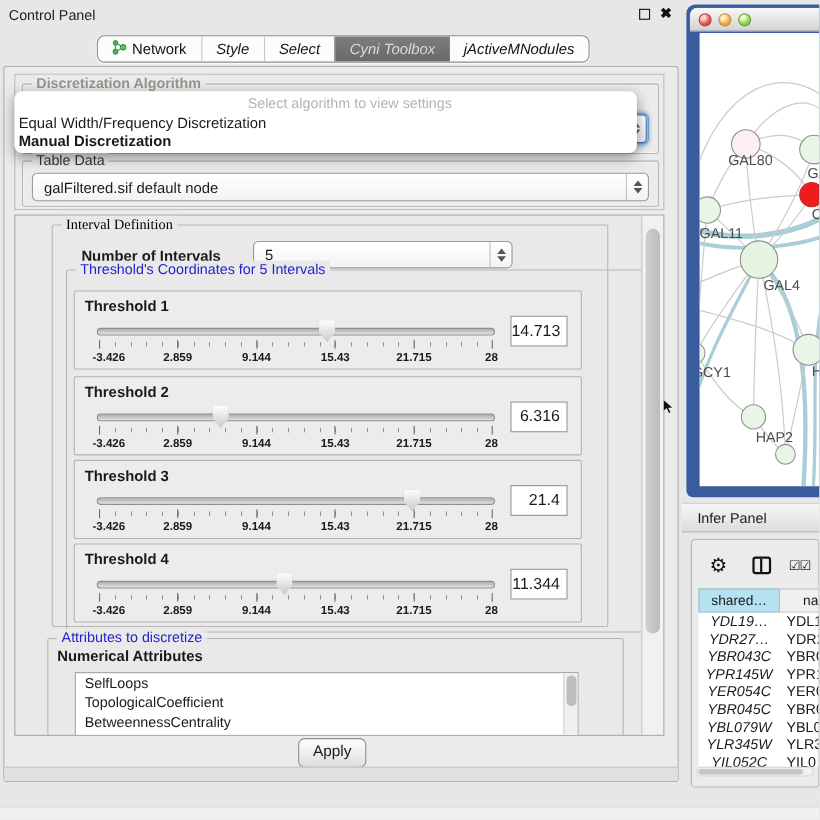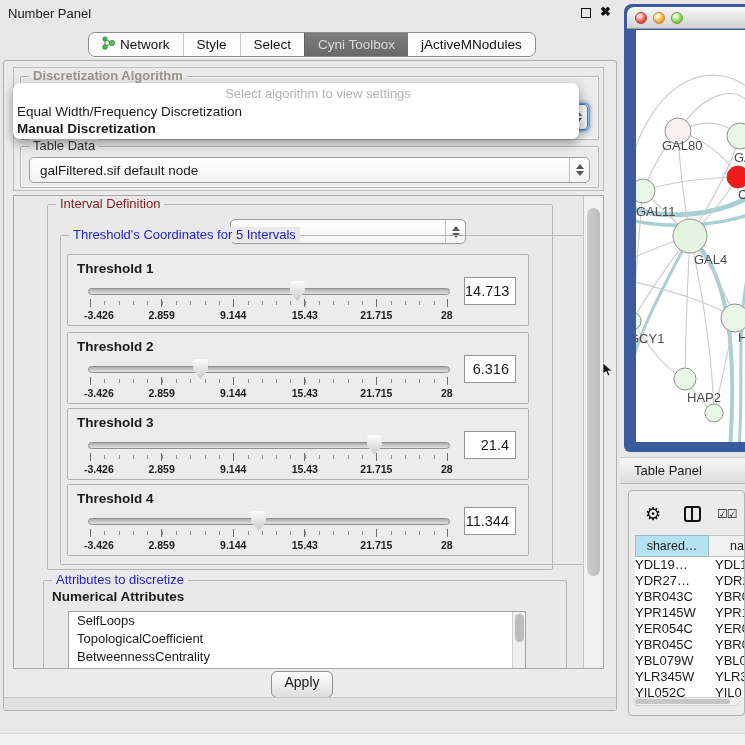--- a/index.html
+++ b/index.html
@@ -13,36 +13,36 @@
   .float-ico { position:absolute; left:581px; top:8px; width:10px; height:10px;
                border:1.5px solid #111; background:transparent; }
   .close-ico { position:absolute; left:600px; top:4px; font-size:13px; font-weight:bold; color:#111; }
 
   
   .tabbar { position:absolute; display:flex; align-items:stretch; background:#fcfcfc;
             border:1px solid #8d8d8d; border-radius:7px; overflow:hidden; height:25px;
             box-shadow:0 1px 1px rgba(255,255,255,.8); }
   .tabbar .tab { display:flex; align-items:center; gap:5px; padding:0 13px; font-size:13.5px;
                  color:#111; white-space:nowrap; cursor:default; }
-  .tabbar .tab + .tab { border-left:1px solid #c9c9c9; }
+  .tabbar .tab + .tab { border-left:1px solid #c9c9c9;font-style:italic; }
   .tabbar .tab.sel { background:linear-gradient(#7e7e7e,#686868); color:#d9d9d9;
                      border-left:1px solid #5f5f5f; }
   .tabbar .tab.sel + .tab { border-left:none; }
   #top-tabs { left:88px; top:32px; }
   #bottom-tabs { left:147px; top:702px; z-index:6; }
 
   
   #content-panel { position:absolute; left:3px; top:60px; width:614px; height:651px;
                    background:#ebebeb; border:1px solid #b0b0b0; border-radius:3px; }
   .groupbox { position:absolute; border:1px solid #b6b6b6; border-radius:2px;
               box-shadow:inset 0 0 0 1px rgba(255,255,255,.55); }
   .grouplab { position:absolute; top:-9px; left:8px; padding:0 4px; background:#ebebeb;
               font-size:13px; font-weight:bold; }
   .grouplab.plain { font-weight:normal; color:#333; }
-  .grouplab.green { color:#7f1d1d; font-weight:normal; }
+  .grouplab.green { color:#000000; font-weight:normal;font-family:Liberation Serif, serif; }
   .grouplab.blue  { color:#2323cc; font-weight:normal; }
   .grouplab.faded { color:#9a948d; }
 
   #inner-top-box { position:absolute; left:9px; top:6px; width:591px; height:124px;
                    border:1px solid #bdbdbd; background:#ebebeb; }
 
   
   .combo { position:absolute; background:linear-gradient(#ffffff,#f3f3f3); border:1px solid #9c9c9c;
            border-radius:5px; display:flex; align-items:center; font-size:13.5px; }
   .combo .val { flex:1; padding-left:10px; white-space:nowrap; overflow:hidden; }
@@ -140,37 +140,37 @@
   .tp-checks { position:absolute; left:88px; top:16px; font-size:12px; letter-spacing:-1px; color:#222; }
   #tp-table { position:absolute; left:6px; top:44px; width:150px; }
   .tp-headrow { display:flex; height:22px; font-size:12.5px; }
   .tp-headrow .c1 { width:74px; background:#b5e2f1; border:1px solid #9fb9c4; text-align:center;
                     line-height:20px; }
   .tp-headrow .c2 { width:74px; background:#f0f0f0; border:1px solid #c4c4c4; border-left:none;
                     line-height:20px; padding-left:21px; }
   #tp-rows { position:absolute; left:0; top:22px; width:150px; height:140px; background:#fff;
              overflow:hidden; font-size:13px; }
   .tp-row { display:flex; height:16px; line-height:16px; }
-  .tp-row .c1 { width:74px; white-space:nowrap; overflow:hidden; }
+  .tp-row .c1 { width:74px; text-align:center; white-space:nowrap; overflow:hidden;font-style:italic; }
   .tp-row .c2 { width:74px; padding-left:6px; white-space:nowrap; overflow:hidden; }
   #tp-hbar { position:absolute; left:4px; right:4px; top:206px; height:9px; background:#f0f0f0;
              border:1px solid #d5d5d5; border-radius:5px; }
   #tp-hbar .thumb { position:absolute; left:1px; top:1px; bottom:1px; width:90%;
                     background:#c6c6c6; border-radius:4px; }
 
   
   #cursor { position:absolute; left:603px; top:363px; z-index:60; }
   .num-label { position:absolute; font-size:13.5px; font-weight:bold; }
 </style>
 </head>
 <body>
 
 <div id="screen">
 
-  <div class="dock-title">Number Panel</div>
+  <div class="dock-title">Control Panel</div>
   <div class="float-ico"></div>
   <div class="close-ico">✖</div>
 
   <div id="top-tabs" class="tabbar">
     <div class="tab">
       <span>
         <svg width="13" height="14" viewBox="0 0 13 14">
           <line x1="3" y1="3" x2="10" y2="7" stroke="#3fae49" stroke-width="1.2"></line>
           <line x1="3" y1="11" x2="10" y2="7" stroke="#3fae49" stroke-width="1.2"></line>
           <line x1="3" y1="3" x2="3" y2="11" stroke="#3fae49" stroke-width="1.2"></line>
@@ -235,21 +235,21 @@
 
         <span class="num-label" style="left:26px; top:20px;">Number of Intervals</span>
         <div class="combo" style="left:182px; top:14px; width:236px; height:25px;">
           <span class="val">5</span>
           <span class="stepper">
               <i class="up"></i>
               <i class="dn"></i>
             </span>
         </div>
 
-        <div class="groupbox" style="left:12px; top:30px; width:578px; height:330px; box-shadow:none;">
+        <div class="groupbox" style="left:12px; top:40px; width:578px; height:330px; box-shadow:none;">
           <span class="grouplab blue" style="background:#e9e9e9;">Threshold's Coordinates for 5 Intervals</span>
 
           <div class="thr-panel" style="top:18px;">
             <div class="thr-label">Threshold 1</div>
             <div class="slider">
               <div class="track"></div>
               <div class="handle" style="left:calc(57.7% - 7px);"></div>
               <div class="minor-ticks"></div>
               <div class="major-ticks">
                   <span></span>
@@ -435,21 +435,21 @@
       <div class="nlabel" style="left:102px; top:157px;">C</div>
       <div class="nlabel" style="left:0px; top:174px;">GAL11</div>
       <div class="nlabel" style="left:58px; top:222px;">GAL4</div>
       <div class="nlabel" style="left:-7px; top:301px;">GCY1</div>
       <div class="nlabel" style="left:102px; top:300px;">H</div>
       <div class="nlabel" style="left:51px; top:360px;">HAP2</div>
     </div>
   </div>
 
   <div id="tp-header">
-    <span>Table Panel</span>
+    <span>Infer Panel</span>
   </div>
 
   <div id="table-panel">
     <span class="tp-gear">⚙</span>
     <span class="tp-split"></span>
     <span class="tp-checks">☑☑</span>
 
     <div id="tp-table">
       <div class="tp-headrow">
         <div class="c1">shared…</div>

